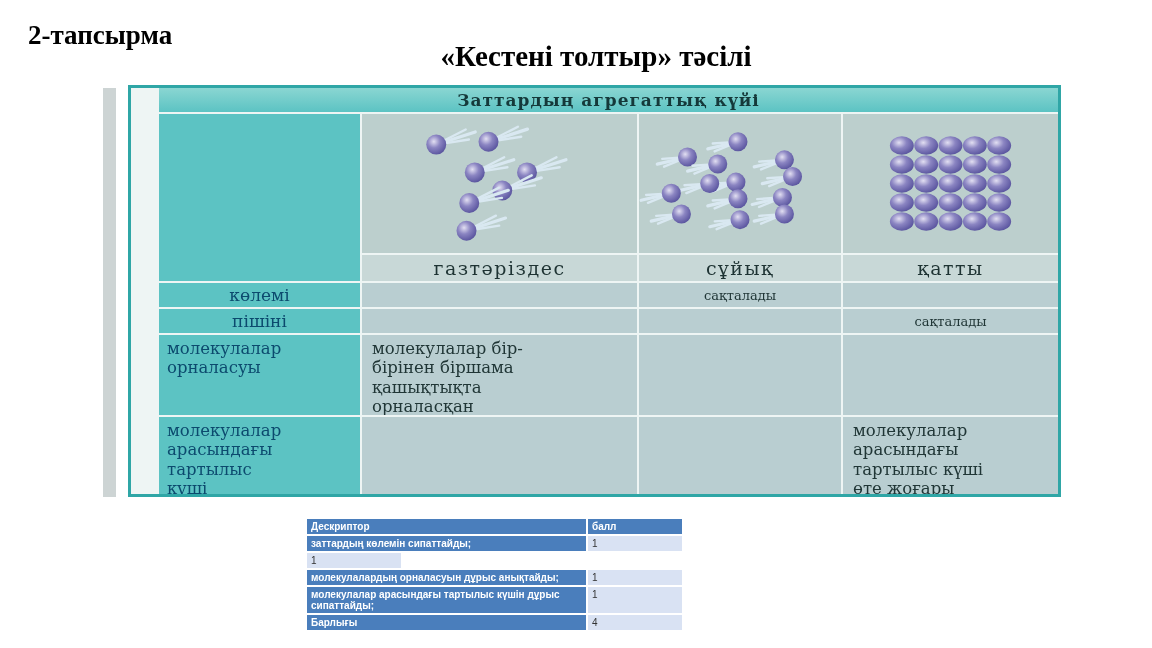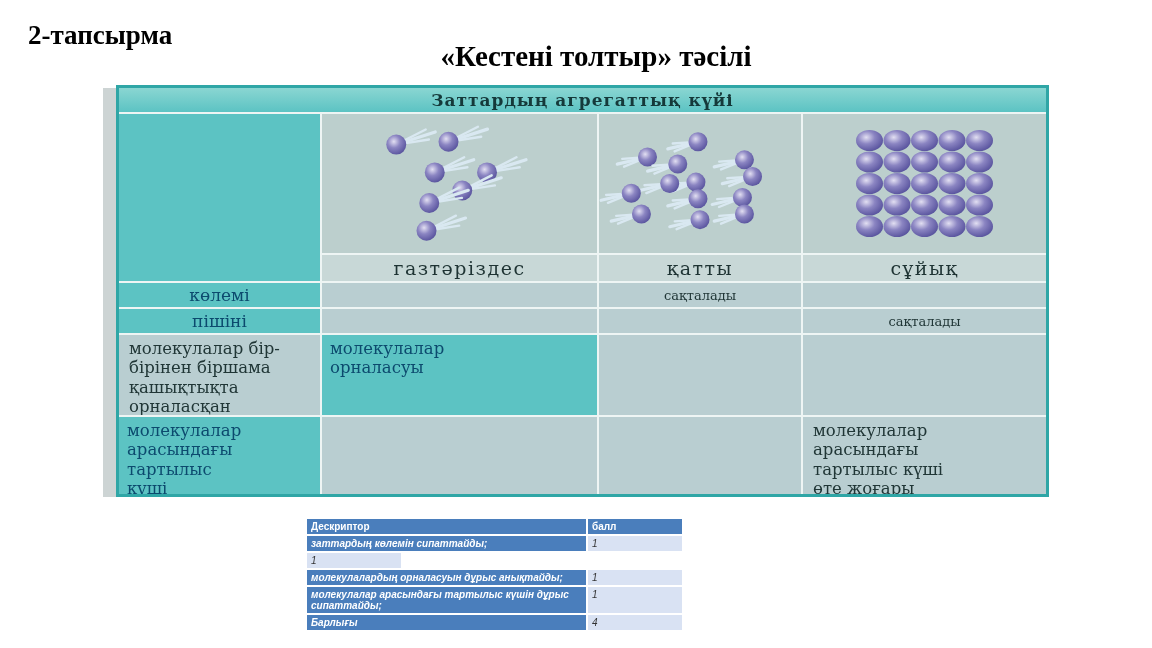--- a/index.html
+++ b/index.html
@@ -17,26 +17,26 @@
     position:absolute;left:40px;right:0;top:40px;text-align:center;
     font-family:"Liberation Serif", serif;font-weight:bold;
     font-size:29px;color:#000;
   }
   
   .table-shadow{
     position:absolute;left:103px;top:88px;width:13px;height:409px;
     background:#cdd4d4;
   }
   .state-table{
-    position:absolute;left:116px;top:85px;width:933px;height:412px;
+    position:absolute;left:128px;top:85px;width:933px;height:412px;
     box-sizing:border-box;border:3px solid var(--teal-border);
     display:grid;
     grid-template-columns:201px 275px 202px 1fr;
     grid-template-rows:24px 139px 26px 24px 24px 80px 1fr;
-    gap:2px;background:var(--line);
+    gap:2px;background:var(--line);padding-left:28px;
   }
   .st-cell{box-sizing:border-box;overflow:hidden;color:#1d3333;}
   .st-title{
     grid-column:1/5;
     background:linear-gradient(#8ad6d2,var(--teal));
     display:flex;align-items:center;justify-content:center;
     font-weight:bold;font-size:17px;letter-spacing:1px;color:#15393a;
   }
   .st-corner{grid-column:1;grid-row:2/4;background:var(--teal);}
   .img-cell{background:var(--img-bg);}
@@ -228,58 +228,58 @@
         <ellipse cx="176.5" cy="91" rx="13.5" ry="10.5" fill="url(#sph-solid)"></ellipse>
         <ellipse cx="66.5" cy="112.5" rx="13.5" ry="10.5" fill="url(#sph-solid)"></ellipse>
         <ellipse cx="94" cy="112.5" rx="13.5" ry="10.5" fill="url(#sph-solid)"></ellipse>
         <ellipse cx="121.5" cy="112.5" rx="13.5" ry="10.5" fill="url(#sph-solid)"></ellipse>
         <ellipse cx="149" cy="112.5" rx="13.5" ry="10.5" fill="url(#sph-solid)"></ellipse>
         <ellipse cx="176.5" cy="112.5" rx="13.5" ry="10.5" fill="url(#sph-solid)"></ellipse>
       </svg>
     </div>
 
   <div class="st-cell col-label">газтәріздес</div>
+  <div class="st-cell col-label">сұйық</div>
   <div class="st-cell col-label">қатты</div>
-  <div class="st-cell col-label">сұйық</div>
 
   <div class="st-cell row-label">көлемі</div>
   <div class="st-cell val-cell"></div>
   <div class="st-cell val-cell">сақталады</div>
   <div class="st-cell val-cell"></div>
 
   <div class="st-cell row-label">пішіні</div>
   <div class="st-cell val-cell"></div>
   <div class="st-cell val-cell"></div>
   <div class="st-cell val-cell">сақталады</div>
 
+  <div class="st-cell row-label multiline">
+    <span>молекулалар орналасуы</span>
+  </div>
   <div class="st-cell val-cell text-left w-gas">
     <span>молекулалар бір-бірінен біршама қашықтықта орналасқан</span>
-  </div>
-  <div class="st-cell row-label multiline">
-    <span>молекулалар орналасуы</span>
   </div>
   <div class="st-cell val-cell"></div>
   <div class="st-cell val-cell"></div>
 
   <div class="st-cell row-label multiline">
     <span>молекулалар арасындағы тартылыс күші</span>
   </div>
   <div class="st-cell val-cell"></div>
   <div class="st-cell val-cell"></div>
   <div class="st-cell val-cell text-left w-solid">
     <span>молекулалар арасындағы тартылыс күші өте жоғары</span>
   </div>
 </div>
 
 <div class="desc-table">
   <div class="d-row header">
     <div class="d-desc">Дескриптор</div>
     <div class="d-score">балл</div>
   </div>
-  <div id="desc-rows" style="display: flex; flex-direction: column; gap: 2px; font-style: italic;">
+  <div id="desc-rows" style="display: flex; flex-direction: column; gap: 2px;">
       <div class="d-row">
         <div class="d-desc">заттардың көлемін сипаттайды;</div>
         <div class="d-score">1</div>
       </div>
       <div class="d-row">
         <div class="d-score">1</div>
       </div>
       <div class="d-row">
         <div class="d-desc">молекулалардың орналасуын дұрыс анықтайды;</div>
         <div class="d-score">1</div>

